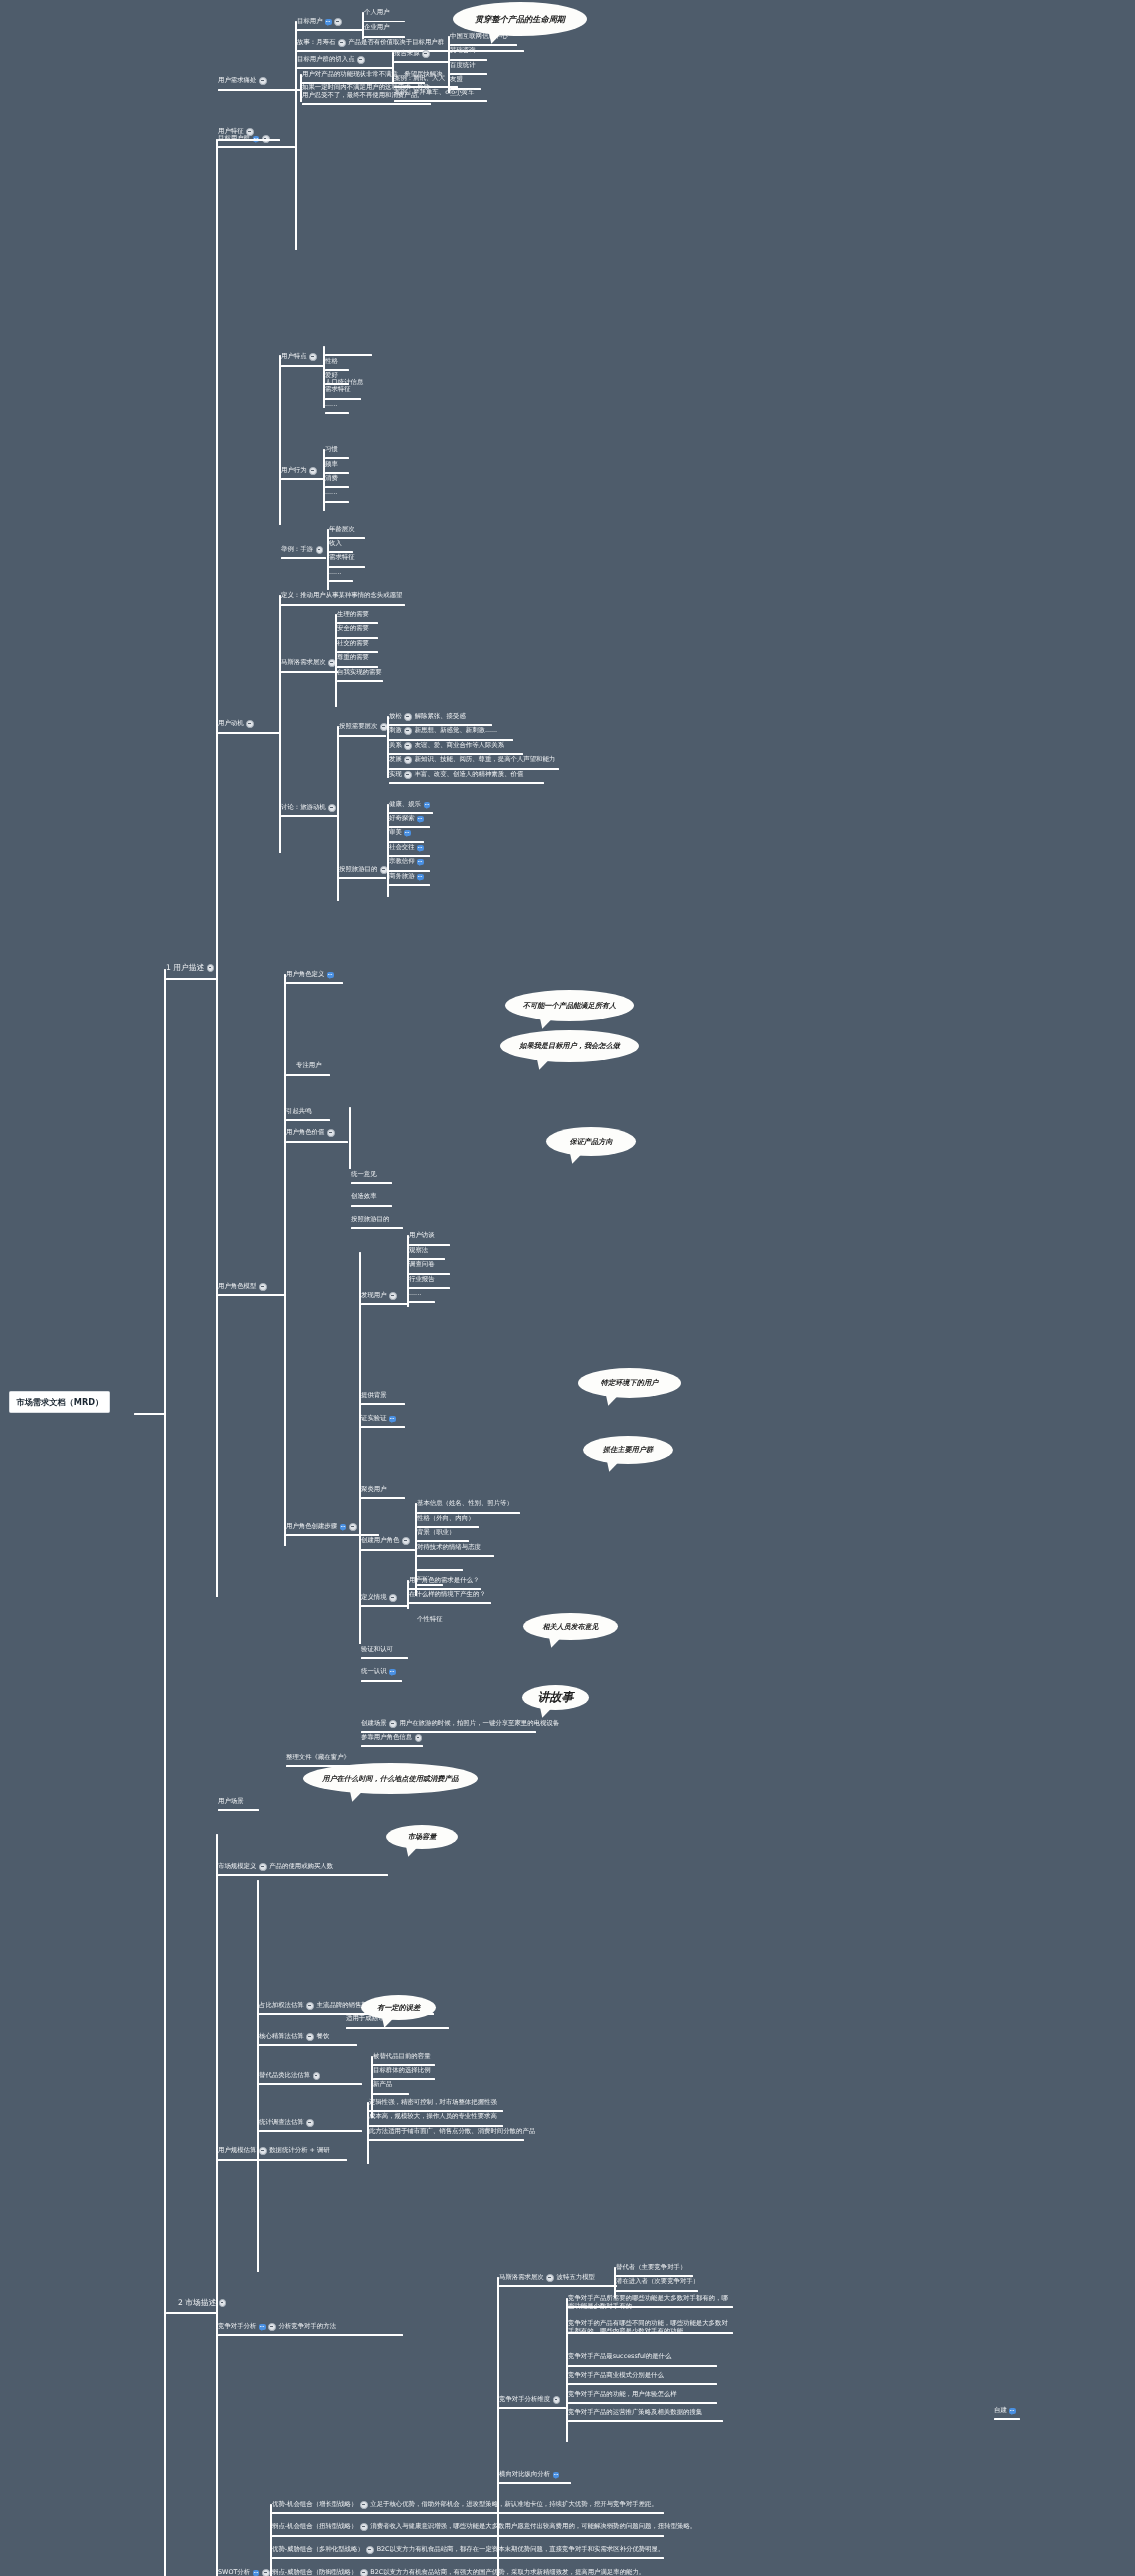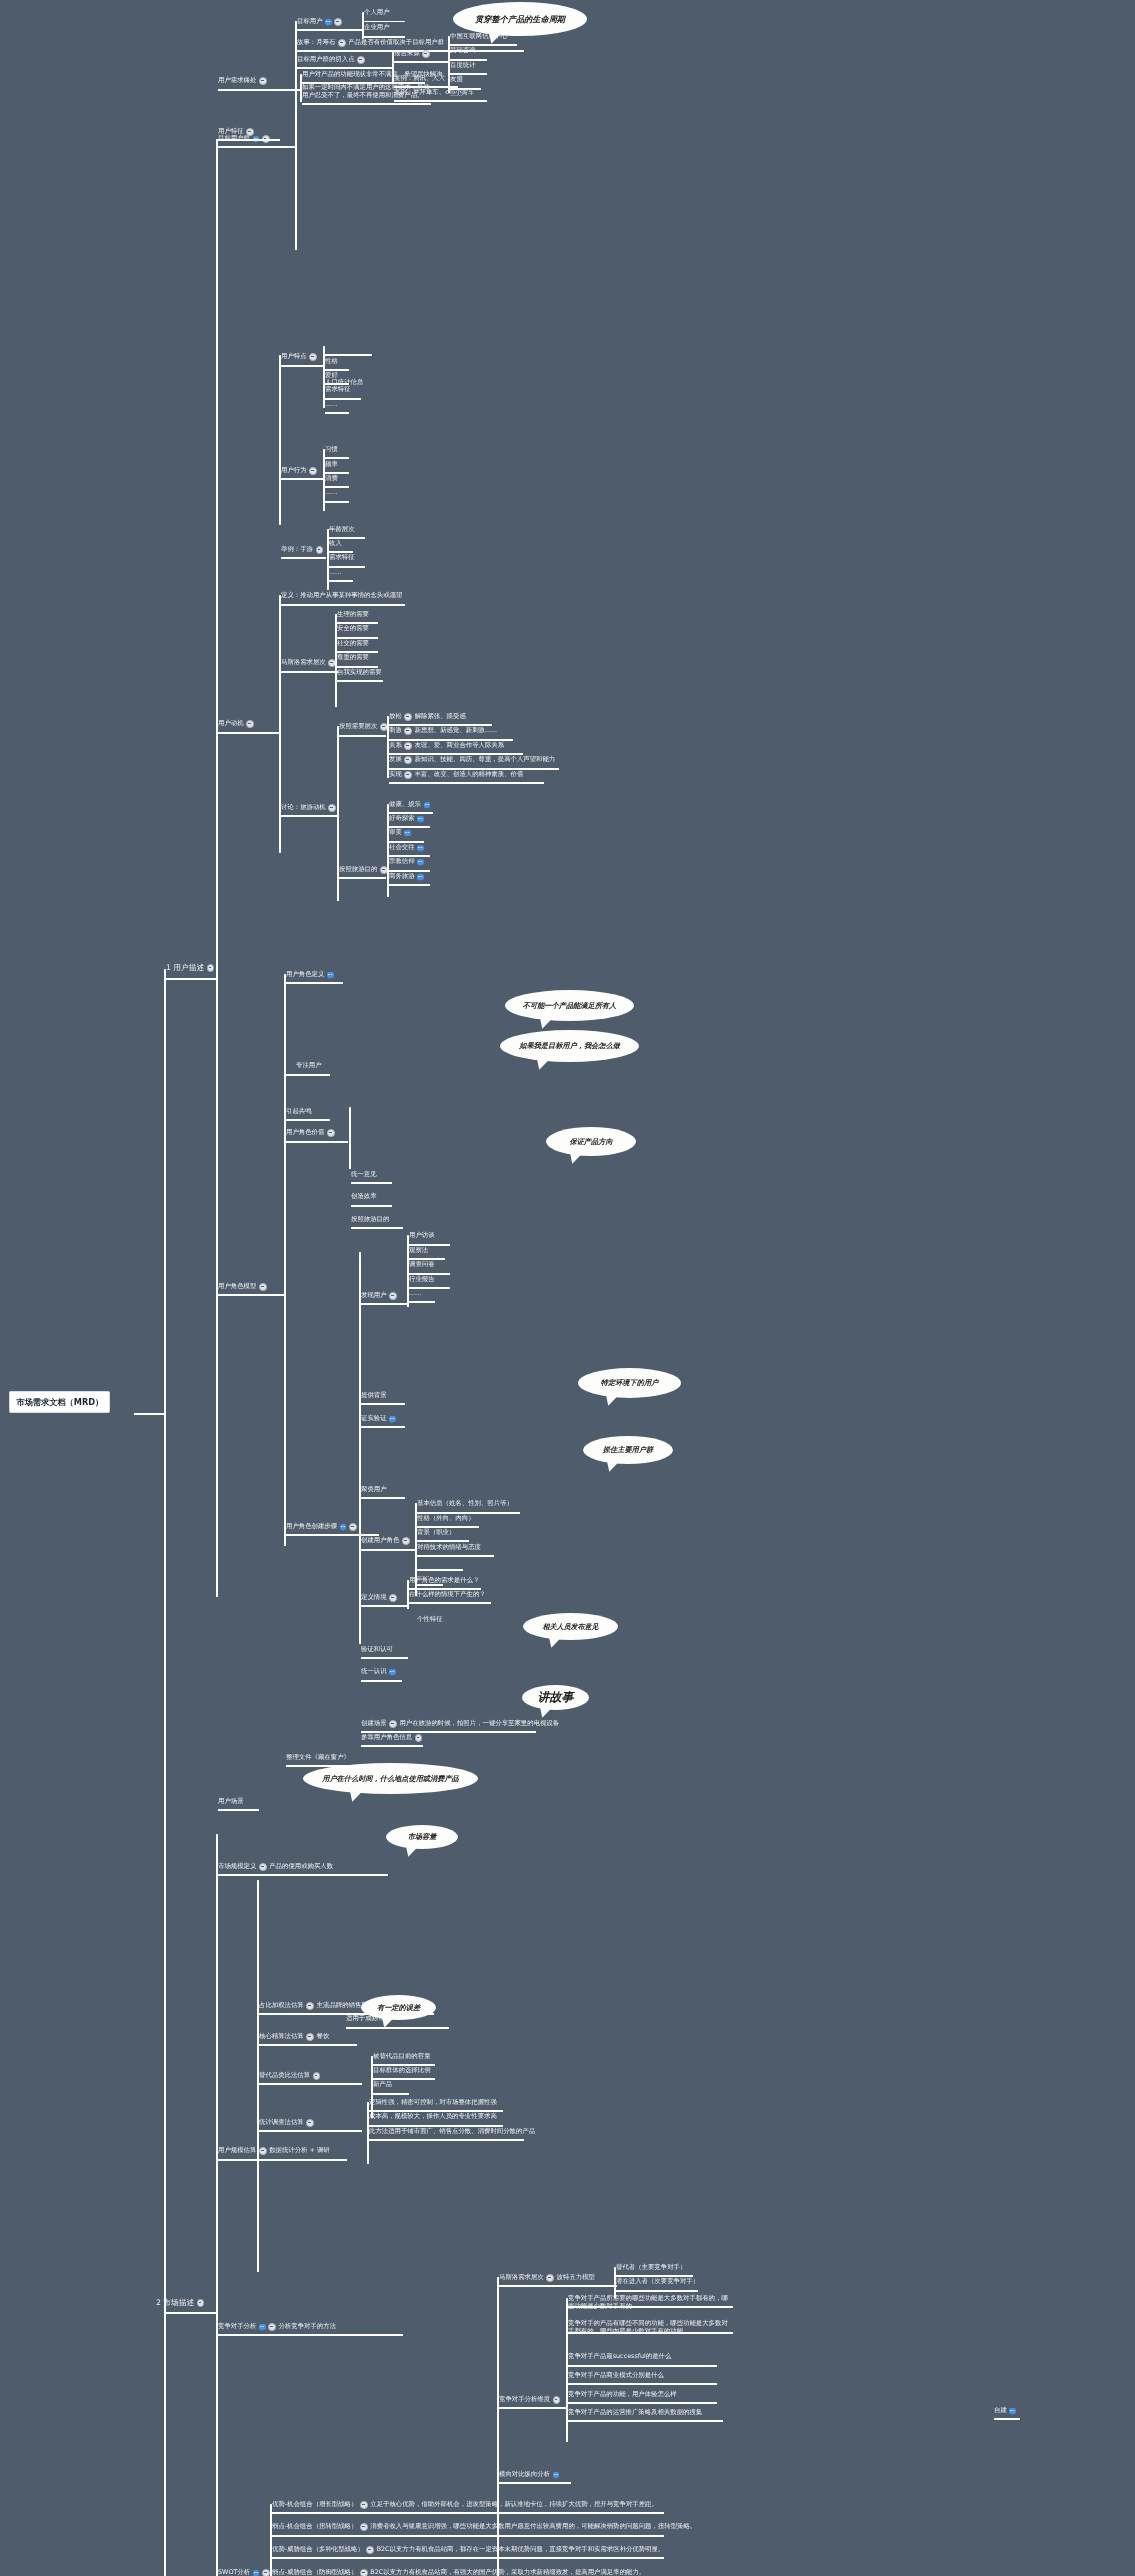--- a/index.html
+++ b/index.html
@@ -43,21 +43,21 @@
 
 <div class="ul" style="left:134px;top:1413px;width:31px;"></div>
 <div class="vl" style="left:164px;top:969px;height:1783px;"></div>
 
 <div class="node" style="left:166px;top:964px;">
   <span class="t lg">1 用户描述</span>
   <span class="tog"></span>
 </div>
 <div class="ul" style="left:166px;top:978px;width:52px;"></div>
 
-<div class="node" style="left:156px;top:2299px;">
+<div class="node" style="left:166px;top:2299px;padding-left:12px;">
   <span class="t lg">2 市场描述</span>
   <span class="tog"></span>
 </div>
 <div class="ul" style="left:166px;top:2312px;width:52px;"></div>
 
 <div class="vl" style="left:216px;top:139px;height:1458px;"></div>
 
 <div class="node" style="left:218px;top:135px;">
   <span class="t">目标用户群</span>
   <span class="cmt">

